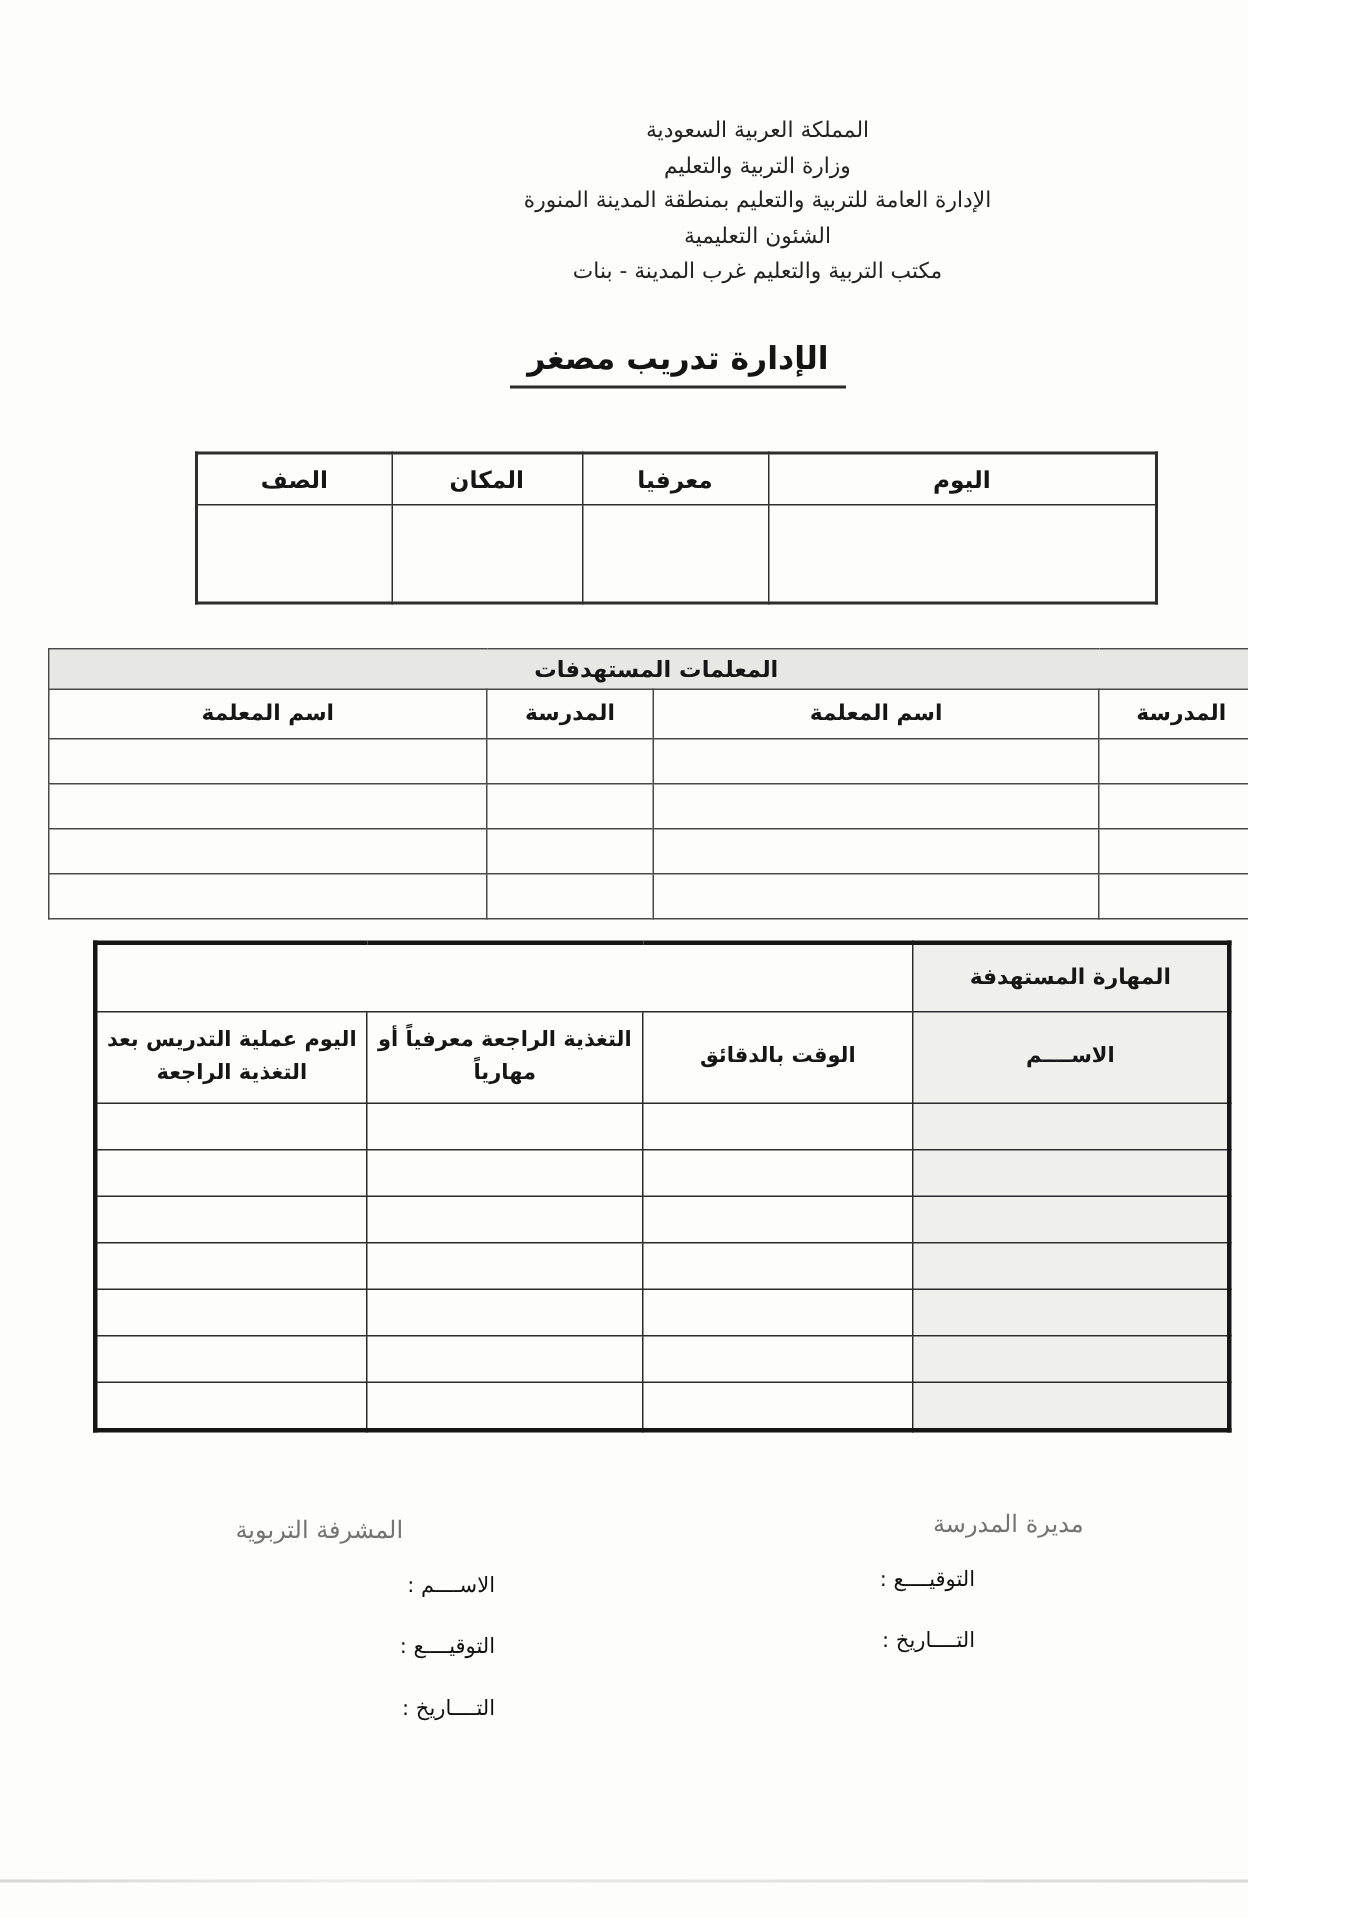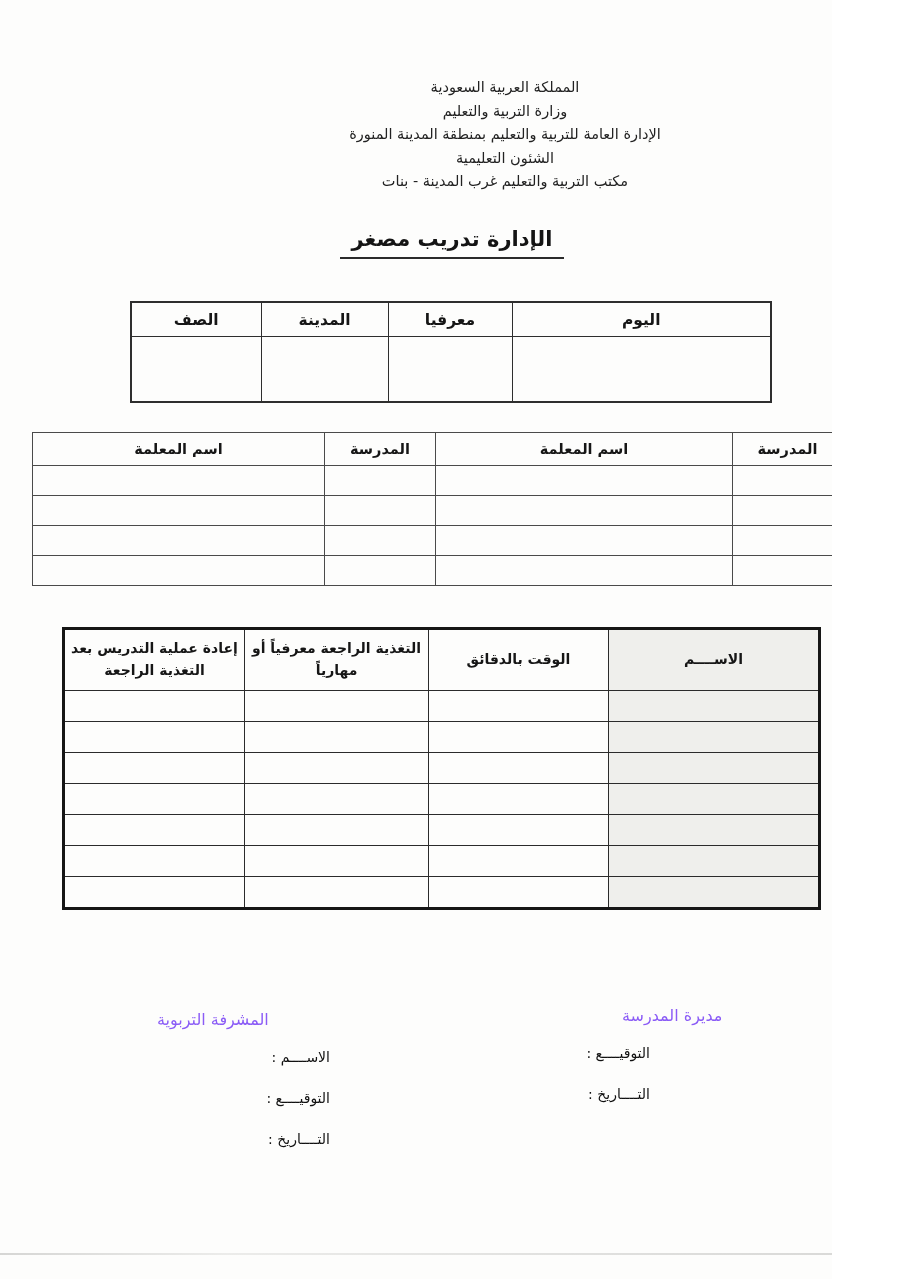--- a/index.html
+++ b/index.html
@@ -45,21 +45,21 @@
   .t2 th{height:32px;font-weight:bold;margin-left:32px;}
   .t2 .empty td{height:29px;}
   
   .t3{position:absolute;top:627px;left:62px;width:756px;border:3px solid #161616;font-size:14px;}
   .t3 td,.t3 th{border:1.3px solid #2b2b2b;}
   .t3 .corner{height:44px;font-weight:bold;font-size:14.5px;background:#efefec;}
   .t3 th{height:60px;font-weight:bold;line-height:1.55;}
   .t3 .empty td{height:30px;}
   .t3 td.shade,.t3 th.shade{background:#efefec;}
   
-  .sig-heading{position:absolute;font-size:16px;color:#8b5cf6;white-space:nowrap;}
+  .sig-heading{position:absolute;font-size:16px;color:#737373;white-space:nowrap;}
   .sig-heading.principal{left:622px;top:1006px;}
   .sig-heading.supervisor{left:157px;top:1010px;}
   .sig-block{
     position:absolute;width:250px;text-align:right;
     font-size:14px;line-height:41px;color:#111;white-space:nowrap;
   }
   .sig-block.principal{left:400px;top:1033px;}
   .sig-block.supervisor{left:80px;top:1037px;}
   
   .scan-bottom-edge{
@@ -89,40 +89,43 @@
     <colgroup>
         <col style="width:259px">
         <col style="width:124px">
         <col style="width:127px">
         <col style="width:130px">
       </colgroup>
     <tbody>
         <tr>
       <th>اليوم</th>
       <th>معرفيا</th>
-      <th>المدينة</th>
+      <th>المكان</th>
       <th>الصف</th>
     </tr>
     <tr>
       <td></td>
       <td></td>
       <td></td>
       <td></td>
     </tr>
   </tbody>
     </table>
 
   <table class="t2">
     <colgroup>
         <col style="width:110px">
         <col style="width:297px">
         <col style="width:111px">
         <col style="width:292px">
       </colgroup>
     <tbody>
+        <tr class="title-row">
+      <td colspan="4">المعلمات المستهدفات</td>
+    </tr>
     <tr>
       <th>المدرسة</th>
       <th>اسم المعلمة</th>
       <th>المدرسة</th>
       <th>اسم المعلمة</th>
     </tr>
     <tr class="empty">
       <td></td>
           <td></td>
           <td></td>
@@ -150,25 +153,29 @@
     </table>
 
   <table class="t3">
     <colgroup>
         <col style="width:211px">
         <col style="width:180px">
         <col style="width:184px">
         <col style="width:181px">
       </colgroup>
     <tbody>
+        <tr>
+      <td class="corner">المهارة المستهدفة</td>
+      <td colspan="3"></td>
+    </tr>
     <tr>
       <th class="shade">الاســــم</th>
       <th>الوقت بالدقائق</th>
       <th>التغذية الراجعة معرفياً أو مهارياً</th>
-      <th>إعادة عملية التدريس بعد التغذية الراجعة</th>
+      <th>اليوم عملية التدريس بعد التغذية الراجعة</th>
     </tr>
     <tr class="empty">
       <td class="shade"></td>
           <td></td>
           <td></td>
           <td></td>
     </tr>
     <tr class="empty">
       <td class="shade"></td>
           <td></td>

